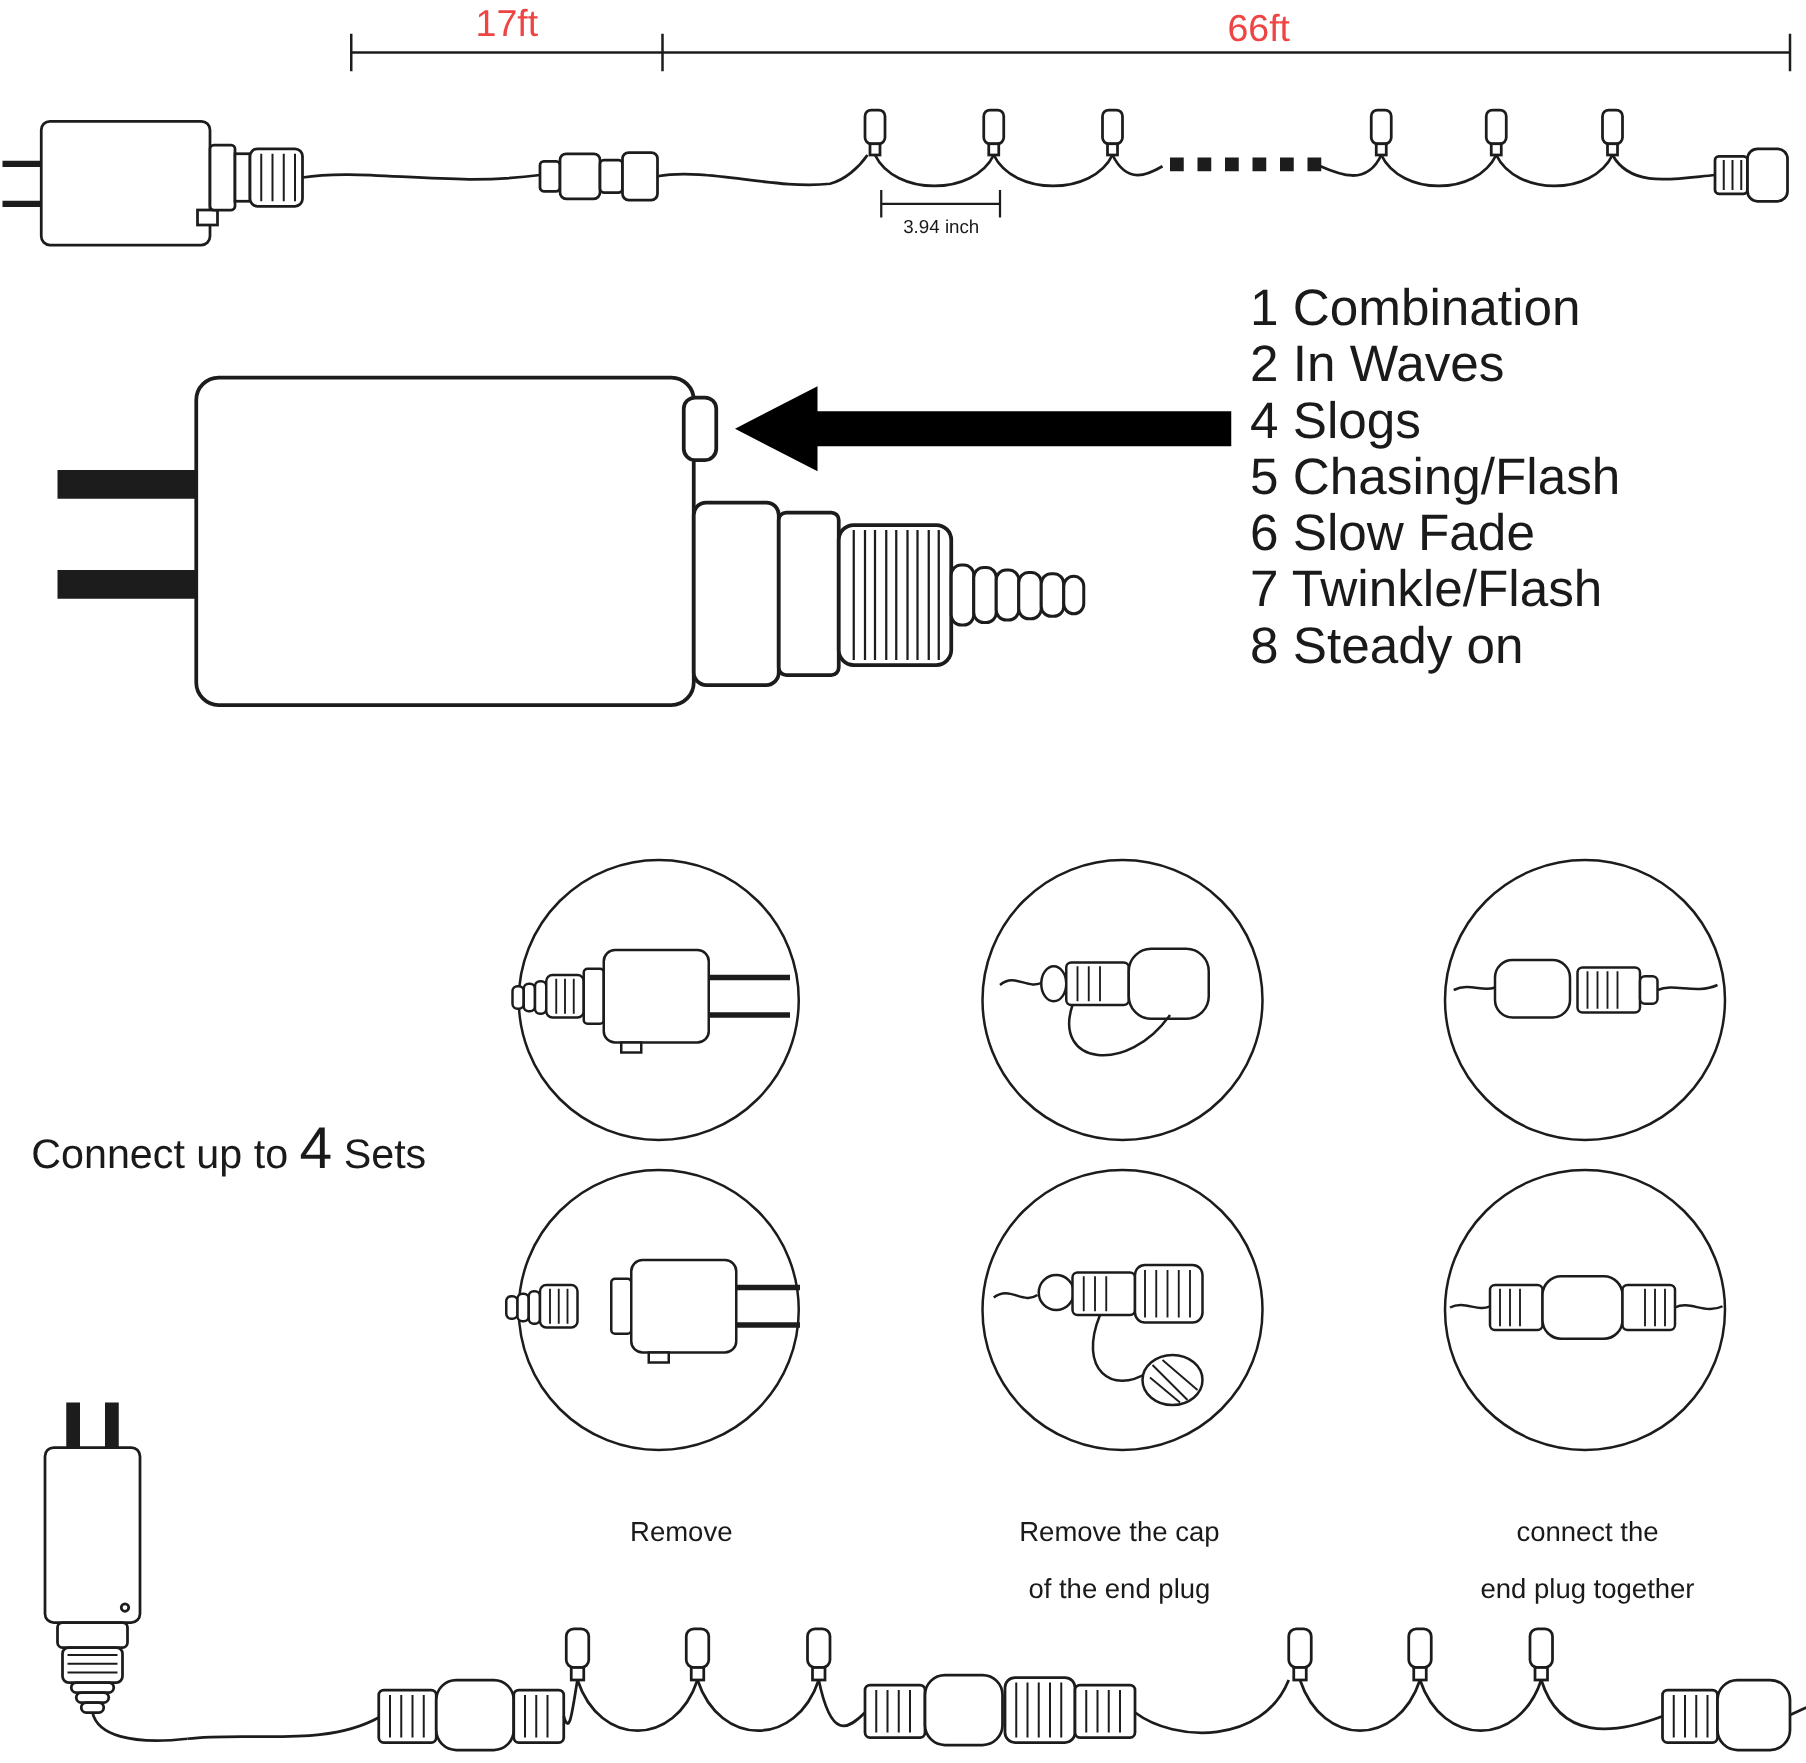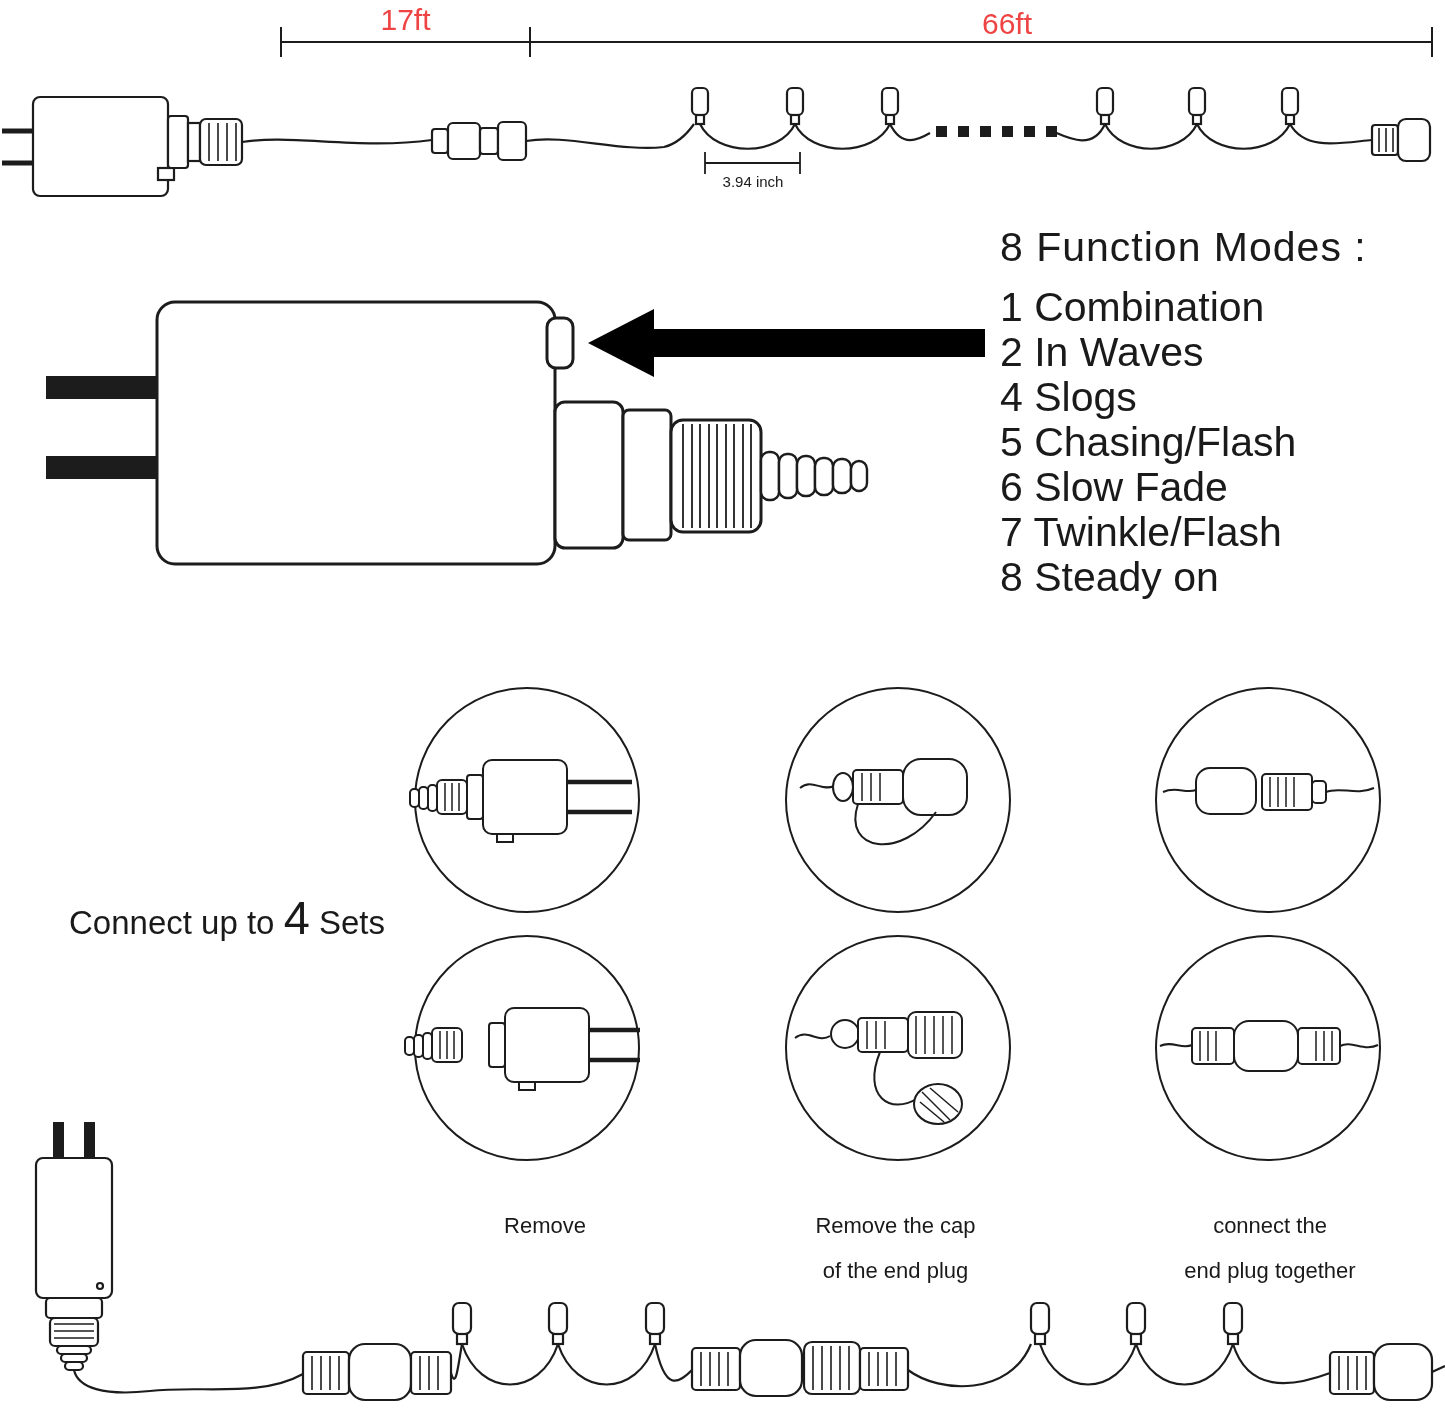--- a/index.html
+++ b/index.html
@@ -6,21 +6,21 @@
   .page{
     position:relative;width:1445px;height:1410px;background:#fff;overflow:hidden;
     font-family:"Liberation Sans",sans-serif;color:#1a1a1a;
   }
   .abs{position:absolute;}
   .dim-label{position:absolute;font-size:30px;text-align:center;color:#ef4444;}
   .spacing-label{position:absolute;font-size:15px;text-align:center;color:#1a1a1a;}
   .modes{position:absolute;left:1000px;top:224px;}
   .modes-title{font-size:41px;margin-bottom:14px;letter-spacing:1px;}
   .mode-item{font-size:41px;line-height:45px;}
-  .connect{position:absolute;left:25px;top:890px;font-size:33px;white-space:nowrap;margin-left:44px;}
+  .connect{position:absolute;left:25px;top:890px;font-size:33px;white-space:nowrap;}
   .connect-count{font-size:47px;}
   .caption{position:absolute;top:1203px;font-size:22px;line-height:45px;text-align:center;}
   .caption.c1{left:400px;width:290px;}
   .caption.c2{left:718px;width:355px;}
   .caption.c3{left:1085px;width:370px;}
   svg .wire{fill:none;}
 </style>
 </head>
 <body>
 
@@ -317,21 +317,20 @@
       </g>
       <path class="wire" d="M1432,1372 L1445,1366"></path>
     </g>
   </svg>
 
   <div class="dim-label" style="left:281px;width:249px;top:3px">17ft</div>
   <div class="dim-label" style="left:556px;width:902px;top:7px">66ft</div>
   <div class="spacing-label" style="left:688px;width:130px;top:173px">3.94 inch</div>
 
   <div class="modes">
-    <div class="modes-title">8 Function Modes :</div>
     <div class="mode-item">1 Combination</div>
     <div class="mode-item">2 In Waves</div>
     <div class="mode-item">4 Slogs</div>
     <div class="mode-item">5 Chasing/Flash</div>
     <div class="mode-item">6 Slow Fade</div>
     <div class="mode-item">7 Twinkle/Flash</div>
     <div class="mode-item">8 Steady on</div>
   </div>
 
   <div class="connect"><span>Connect up to </span><span class="connect-count">4</span><span> Sets</span></div>

